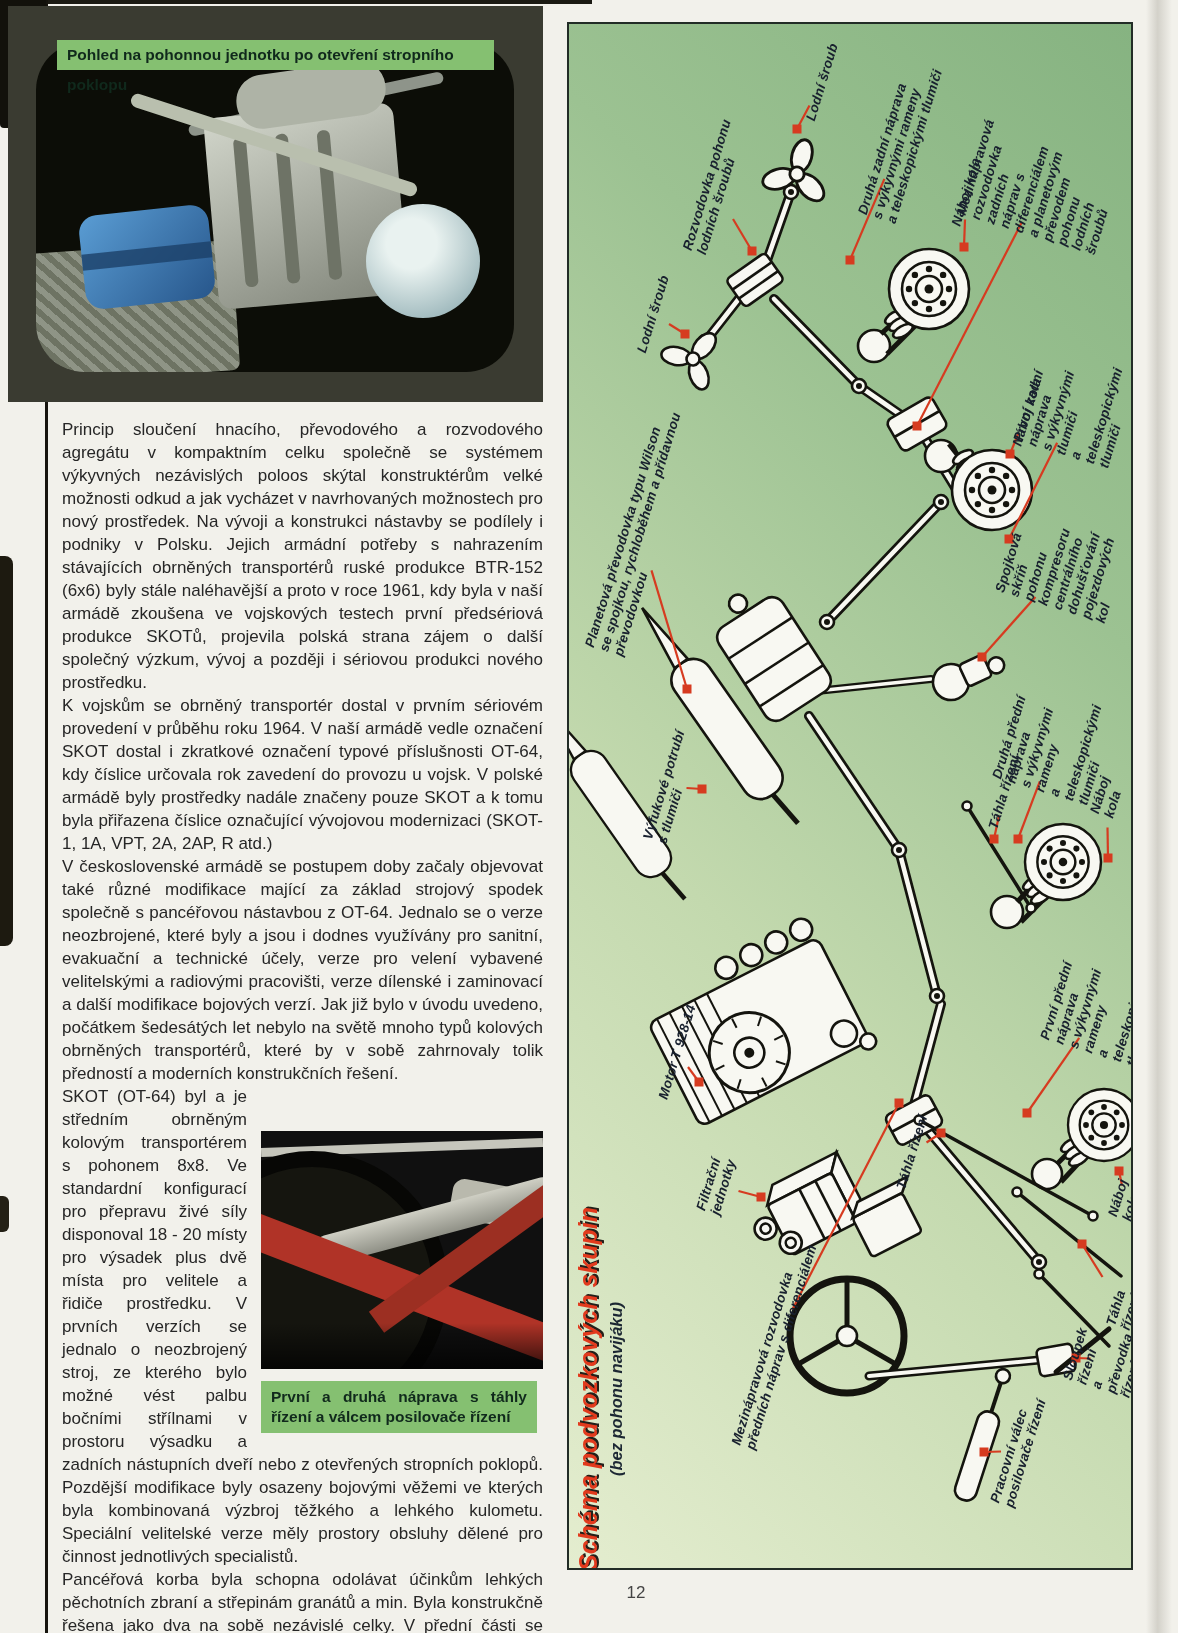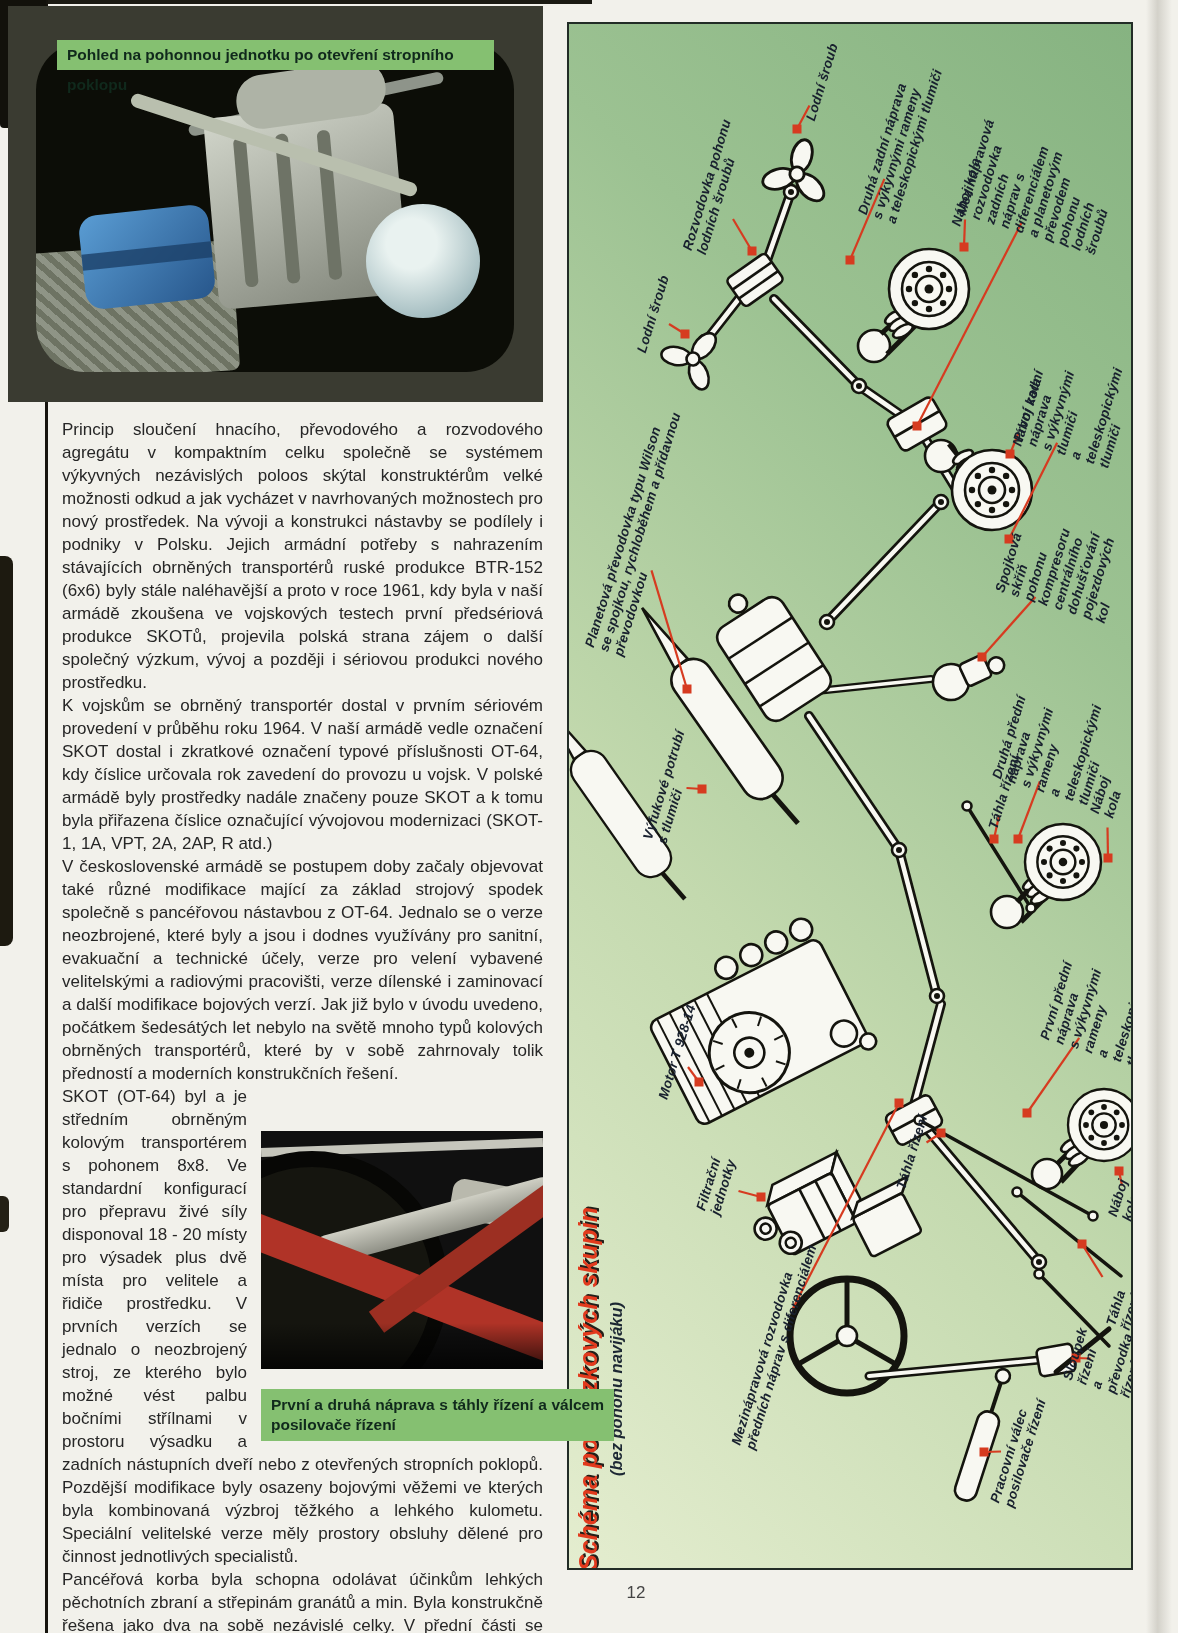--- a/index.html
+++ b/index.html
@@ -42,21 +42,21 @@
   .fig2{float:right;width:282px;margin:46px 0 10px 14px;position:relative;}
   .photo2{position:relative;width:282px;height:238px;background:#101010;overflow:hidden;}
   .p2-rod{position:absolute;left:0;top:12px;width:282px;height:9px;background:#c6c6bc;transform:rotate(-2deg);}
   .p2-tire{position:absolute;left:-85px;top:20px;width:240px;height:240px;border-radius:50%;background:#15150f;border:16px solid #070705;}
   .p2-arm{position:absolute;left:55px;top:75px;width:240px;height:30px;border-radius:8px;
     background:linear-gradient(#cfcfc4,#8f9086);transform:rotate(-15deg);}
   .p2-red1{position:absolute;left:-20px;top:140px;width:330px;height:36px;background:#b03327;transform:rotate(21deg);}
   .p2-red2{position:absolute;left:95px;top:115px;width:215px;height:26px;background:#9c2f22;transform:rotate(-36deg);}
   .p2-silver{position:absolute;left:190px;top:52px;width:70px;height:40px;background:#b9b9ad;border-radius:12px;transform:rotate(10deg);}
   .p2-shade{position:absolute;left:0;bottom:0;width:100%;height:46px;background:linear-gradient(rgba(0,0,0,0),rgba(0,0,0,.75));}
-  .caption2{width:353px;margin-top:20px;background:#85c071;color:#10291c;font-weight:bold;
+  .caption2{width:276px;margin-top:12px;background:#85c071;color:#10291c;font-weight:bold;
     font-size:15.5px;line-height:20px;padding:6px 10px;box-sizing:border-box;position:relative;z-index:5;}
   
   .panel{position:absolute;left:567px;top:22px;width:566px;height:1548px;z-index:2;
     border:2.5px solid #222c26;box-sizing:border-box;
     background:linear-gradient(225deg,#86b381 0%,#9cc292 30%,#c3d9ae 62%,#e4edcf 100%);overflow:hidden;}
   .panel svg.art,.panel svg.leaders{position:absolute;left:0;top:0;width:566px;height:1548px;pointer-events:none;}
   .leaders line{stroke:#d63b20;stroke-width:2.2px;}
   .leaders rect{fill:#d63b20;}
   .dlabel{position:absolute;transform:translate(-50%,-50%) rotate(-73deg);
     white-space:pre-line;text-align:left;color:#18202e;

